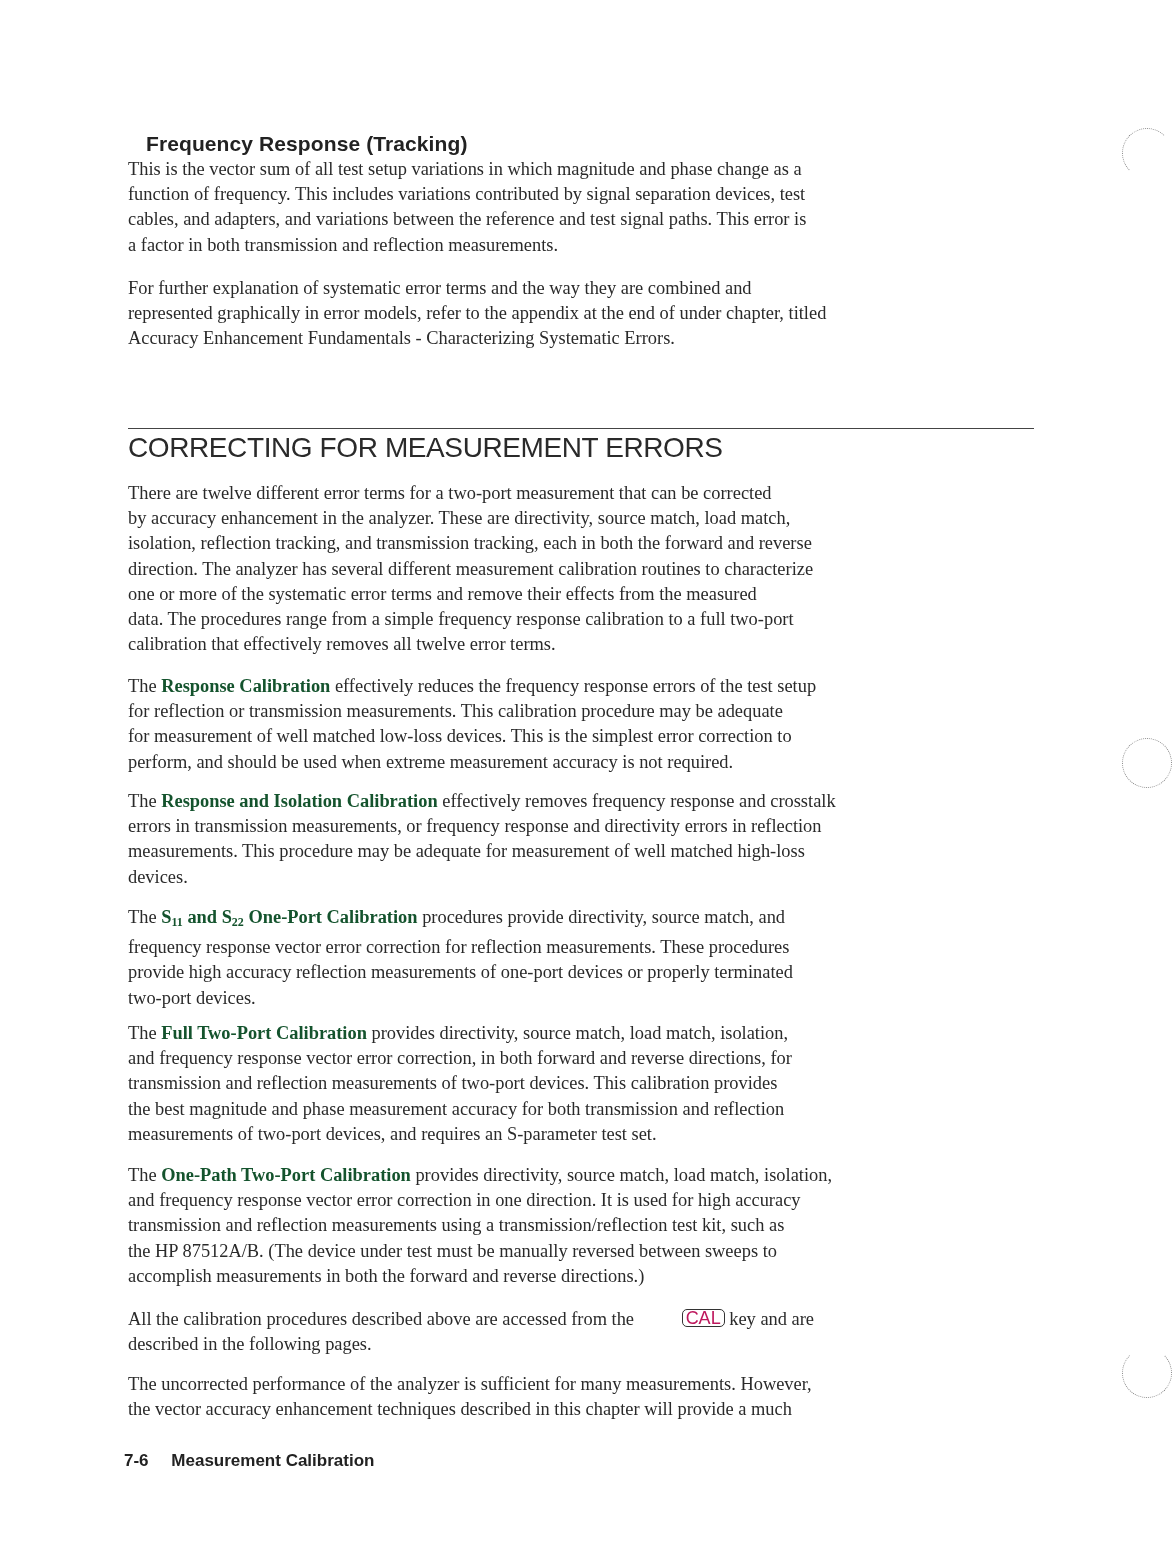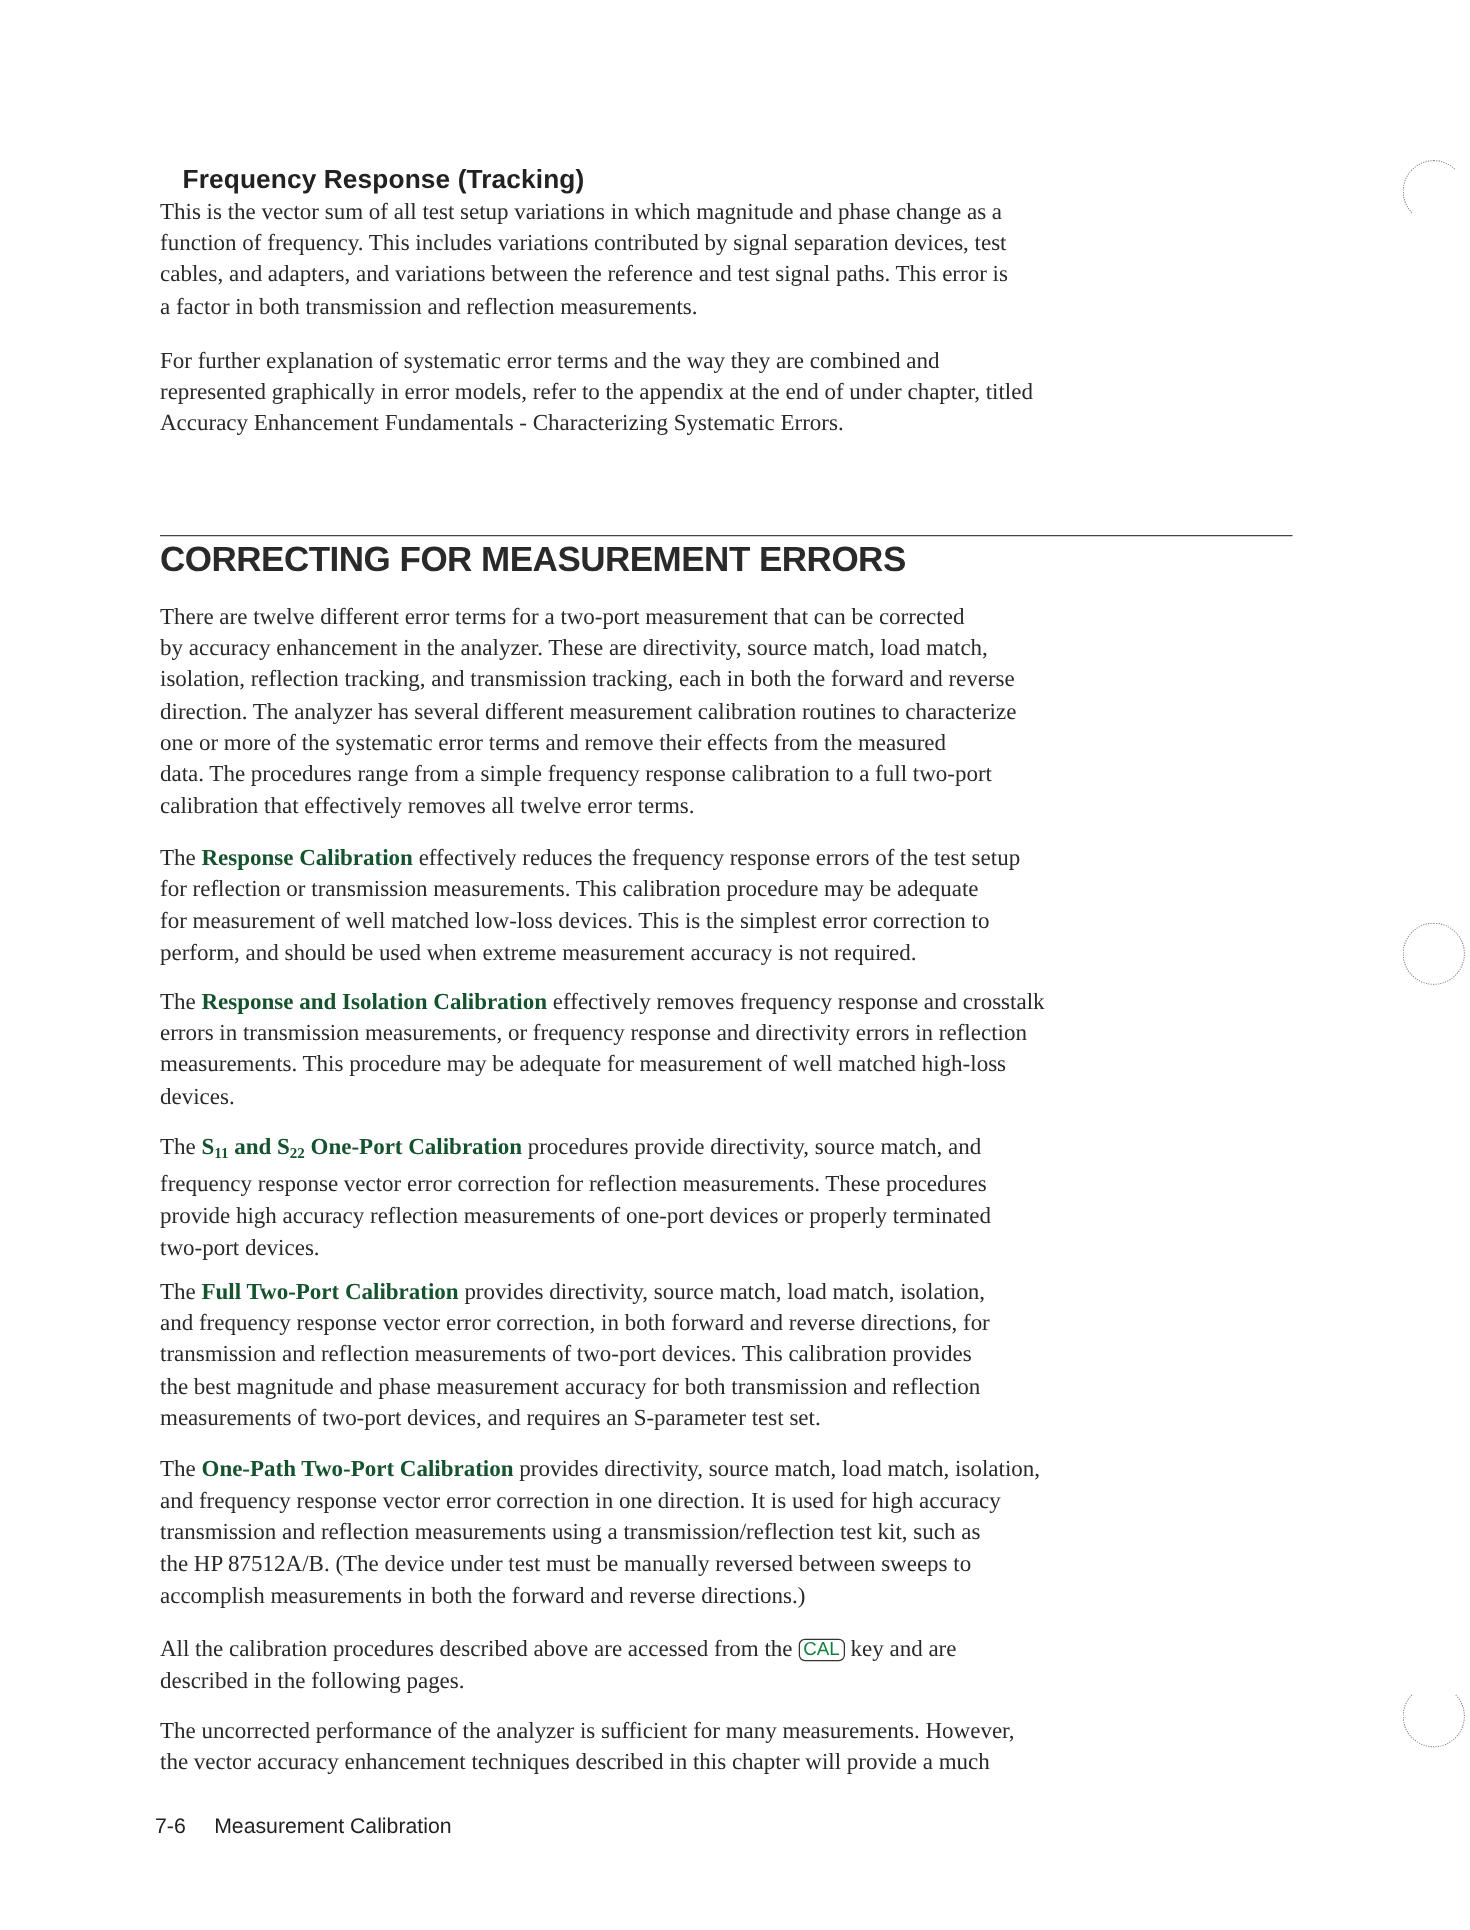--- a/index.html
+++ b/index.html
@@ -46,48 +46,49 @@
       top: 428px;
       width: 906px;
       height: 0;
       border-top: 1.5px solid #444;
     }
     .section-heading {
       position: absolute;
       left: 128px;
       top: 432px;
       font-family: "Liberation Sans", sans-serif;
-      font-weight: bold;
+      font-weight: normal;
       font-size: 28px;
       color: #2a2a2a;
       letter-spacing: -0.4px;
       margin: 0;
       text-align: center;
     }
     .key-cap {
       display: inline-block;
       border: 1.5px solid #333;
       border-radius: 5px;
       font-family: "Liberation Sans", sans-serif;
-      font-size: 15px;
+      font-size: 18px;
       line-height: 16px;
       padding: 0 3px;
       vertical-align: 1px;
-      color: #15803d;
+      color: #be185d;
+      margin-left: 43px;
     }
     sub {
       font-size: 12px;
       vertical-align: -3px;
     }
     .footer {
       position: absolute;
       left: 124px;
       top: 1451px;
       font-family: "Liberation Sans", sans-serif;
-      font-weight: normal;
+      font-weight: bold;
       font-size: 17px;
       color: #222;
     }
     .footer .page-num {
       margin-right: 18px;
     }
     .hole {
       position: absolute;
       width: 48px;
       height: 48px;

